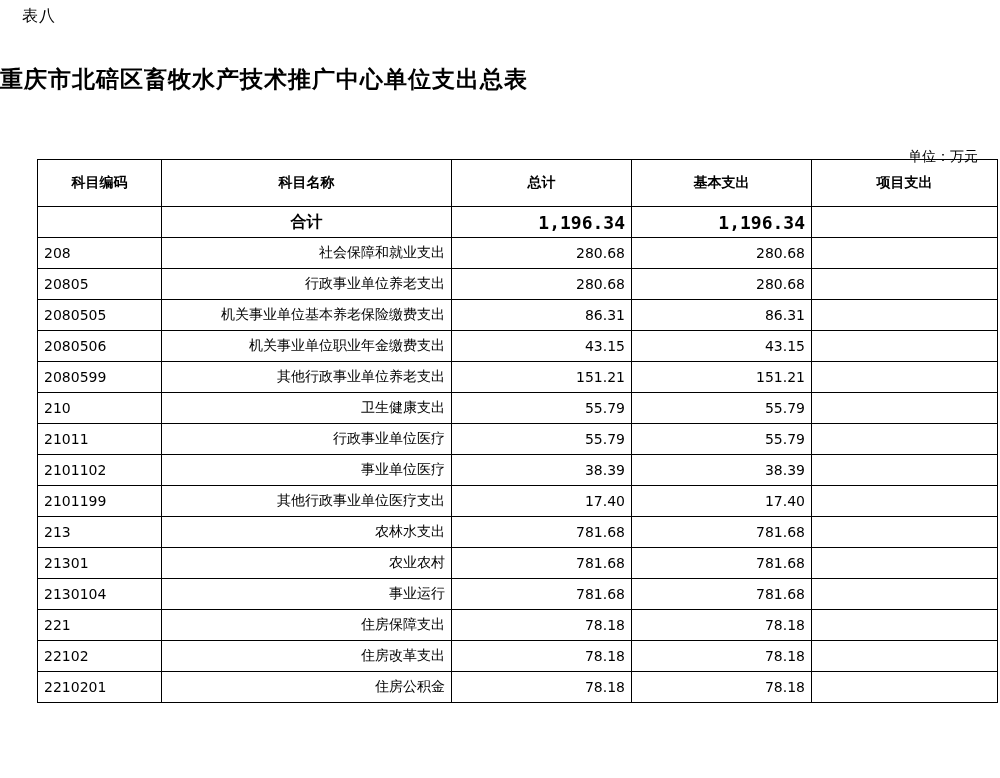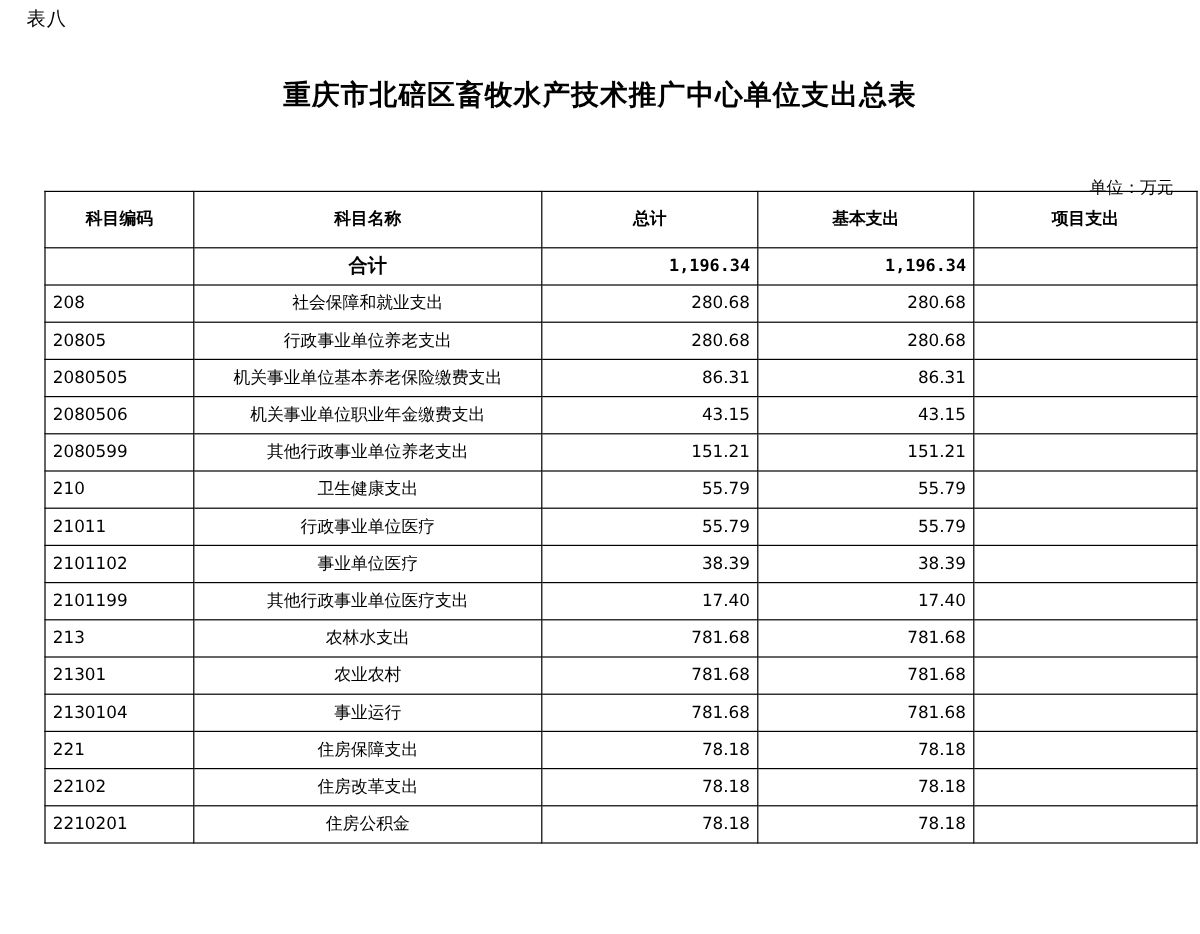--- a/index.html
+++ b/index.html
@@ -27,21 +27,21 @@
     top: 6px;
     font-size: 16px;
     font-family: "DejaVu Serif", "Liberation Serif", serif;
     letter-spacing: 1px;
   }
   .doc-title {
     position: absolute;
     left: 0;
     right: 0;
     top: 64px;
-    text-align: center;
+    text-align: left;
     font-size: 23px;
     font-weight: bold;
     font-family: "DejaVu Serif", "Liberation Serif", serif;
     letter-spacing: 1px;
   }
   .unit-note {
     position: absolute;
     right: 22px;
     top: 148px;
     font-size: 14px;
@@ -90,30 +90,30 @@
   tr.total-row td {
     font-weight: bold;
   }
   tr.total-row td.label {
     text-align: center;
     font-size: 16px;
     font-family: "DejaVu Serif", "Liberation Serif", serif;
   }
   tr.total-row td.num {
     font-family: "DejaVu Sans Mono", "Liberation Mono", monospace;
-    font-size: 14px;
+    font-size: 18px;
     font-weight: bold;
   }
   td.code {
     text-align: left;
     font-family: "DejaVu Sans", "Liberation Sans", sans-serif;
     font-size: 13px;
   }
   td.name {
-    text-align: center;
+    text-align: right;
   }
   .ind0 { padding-left: 2px; }
   .ind1 { padding-left: 10px; }
   .ind2 { padding-left: 18px; margin-top: 12px; }
   .nind0 { padding-left: 18px; }
   .nind1 { padding-left: 30px; }
   .nind2 { padding-left: 42px; }
 </style>
 </head>
 <body>

